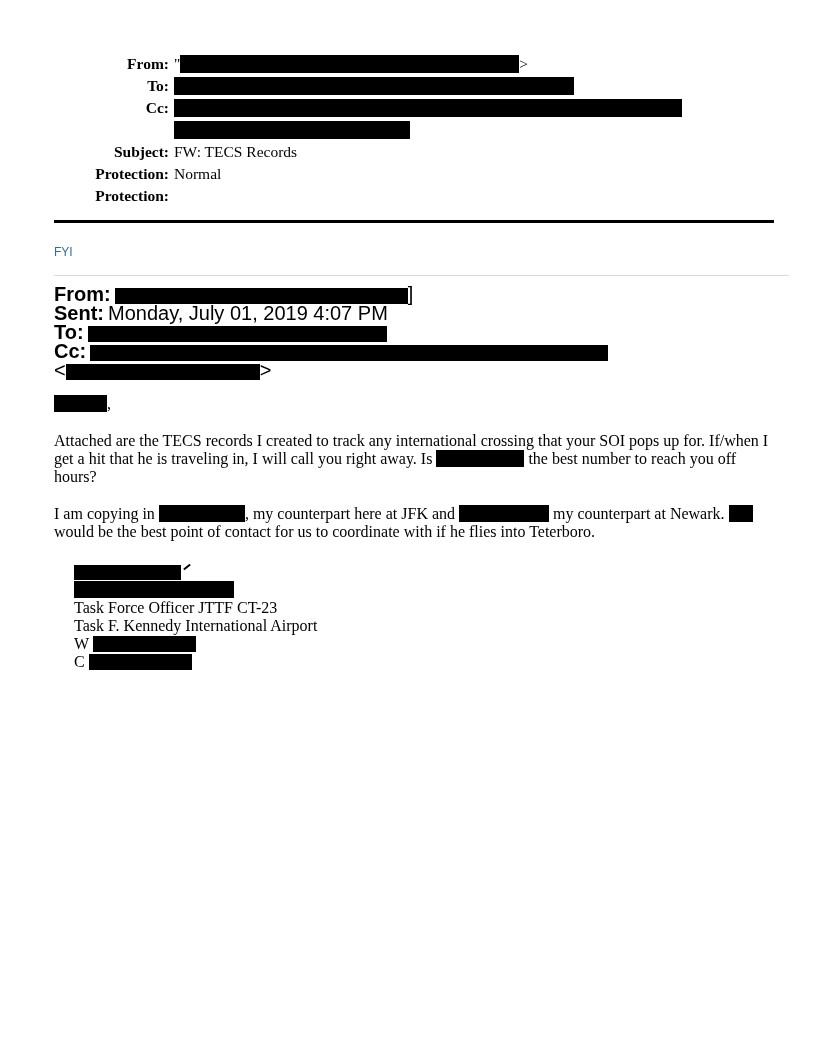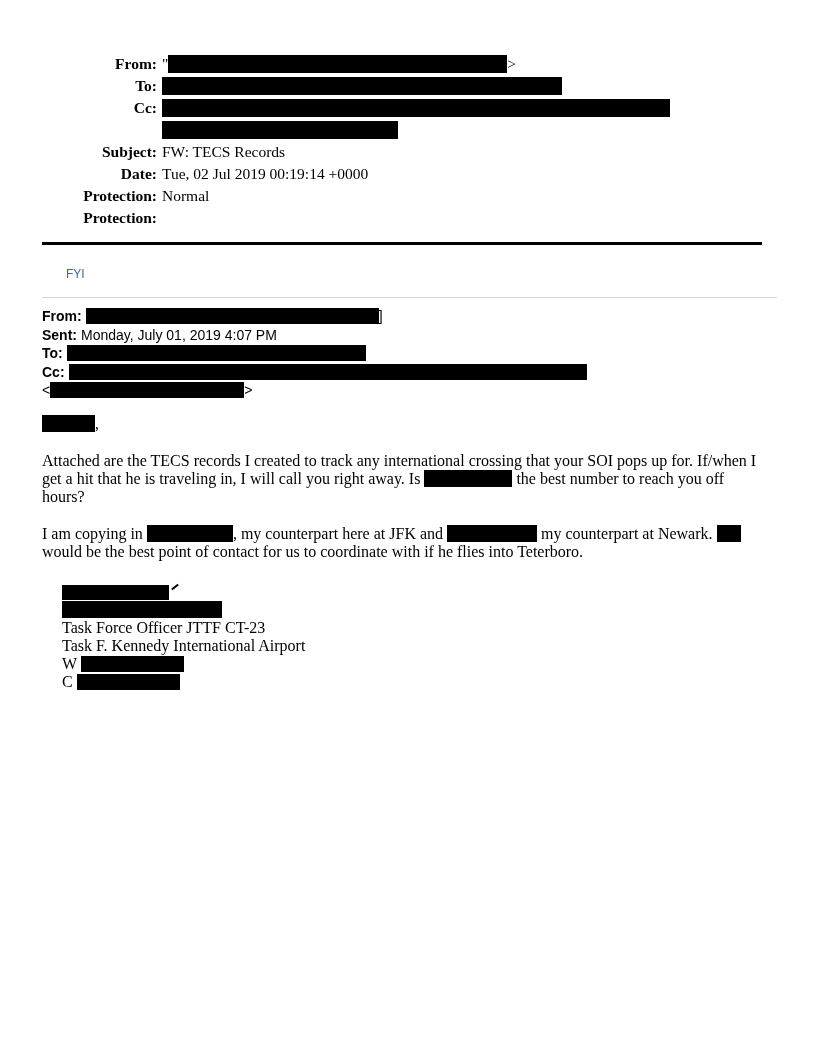--- a/index.html
+++ b/index.html
@@ -4,41 +4,41 @@
 <style>
   html, body { margin:0; padding:0; background:#ffffff; }
   .page {
     position:relative;
     width:816px; height:1056px;
     background:#ffffff;
     font-family:"Liberation Serif", serif;
     color:#000;
     overflow:hidden;
   }
-  .content { padding:53px 45px 0 42px; }
+  .content { padding:53px 45px 0 54px; }
 
   
   .hdr-outer { font-size:15.5px; }
   .hdr-outer .row { display:flex; line-height:22px; }
   .hdr-outer .lbl { flex:none; width:115px; padding-right:5px; text-align:right; font-weight:bold; }
   .hdr-outer .val { flex:1; }
   .hdr-outer .redact { height:18px; vertical-align:-4px; }
 
   
   .redact { display:inline-block; background:#000; height:17px; vertical-align:-3px; }
 
   
   .rule-thick { margin-top:13px; width:720px; height:3px; background:#000; }
   .rule-thin  { margin-top:16px; width:735px; height:1px; background:#d9d9d9; }
 
   
-  .fyi { margin-top:22px; font-family:"Liberation Sans", sans-serif; font-size:12px; color:#3a689b;margin-left:24px; }
+  .fyi { margin-top:22px; font-family:"Liberation Sans", sans-serif; font-size:12px; color:#3a689b; }
 
   
-  .hdr-inner { margin-top:9px; font-family:"Liberation Sans", sans-serif; font-size:14px; line-height:18.5px; }
+  .hdr-inner { margin-top:9px; font-family:"Liberation Sans", sans-serif; font-size:20px; line-height:18.5px; }
   .hdr-inner .lbl { font-weight:bold; padding-right:4px; }
   .hdr-inner .redact { height:16px; vertical-align:-3px; }
 
   
   .body-text { font-size:16px; line-height:18px; width:725px; }
   .salutation { margin-top:15px; }
   .para { margin-top:19px; }
 
   
   .signature { margin-top:22px; font-size:16px; line-height:18px;margin-left:20px; }
@@ -63,24 +63,20 @@
         <span class="lbl">To:</span>
         <span class="val"><span class="redact" style="width: 400px; height: 18px;"></span></span>
       </div>
       <div class="row">
         <span class="lbl">Cc:</span>
         <span class="val"><span class="redact" style="width: 508px; height: 18px;"></span><br><span class="redact" style="width: 236px; height: 18px;"></span></span>
       </div>
       <div class="row">
         <span class="lbl">Subject:</span>
         <span class="val"><span class="seg">FW: TECS Records</span></span>
-      </div>
-      <div class="row">
-        <span class="lbl">Date:</span>
-        <span class="val"><span class="seg">Tue, 02 Jul 2019 00:19:14 +0000</span></span>
       </div>
       <div class="row">
         <span class="lbl">Protection:</span>
         <span class="val"><span class="seg">Normal</span></span>
       </div>
       <div class="row">
         <span class="lbl">Protection:</span>
       </div>
     </div>
 

